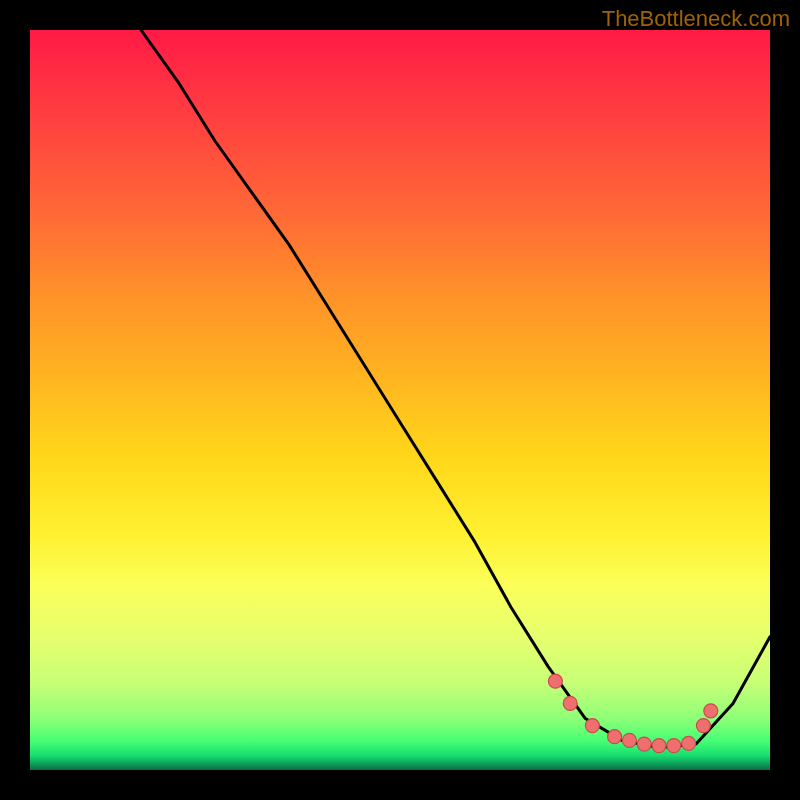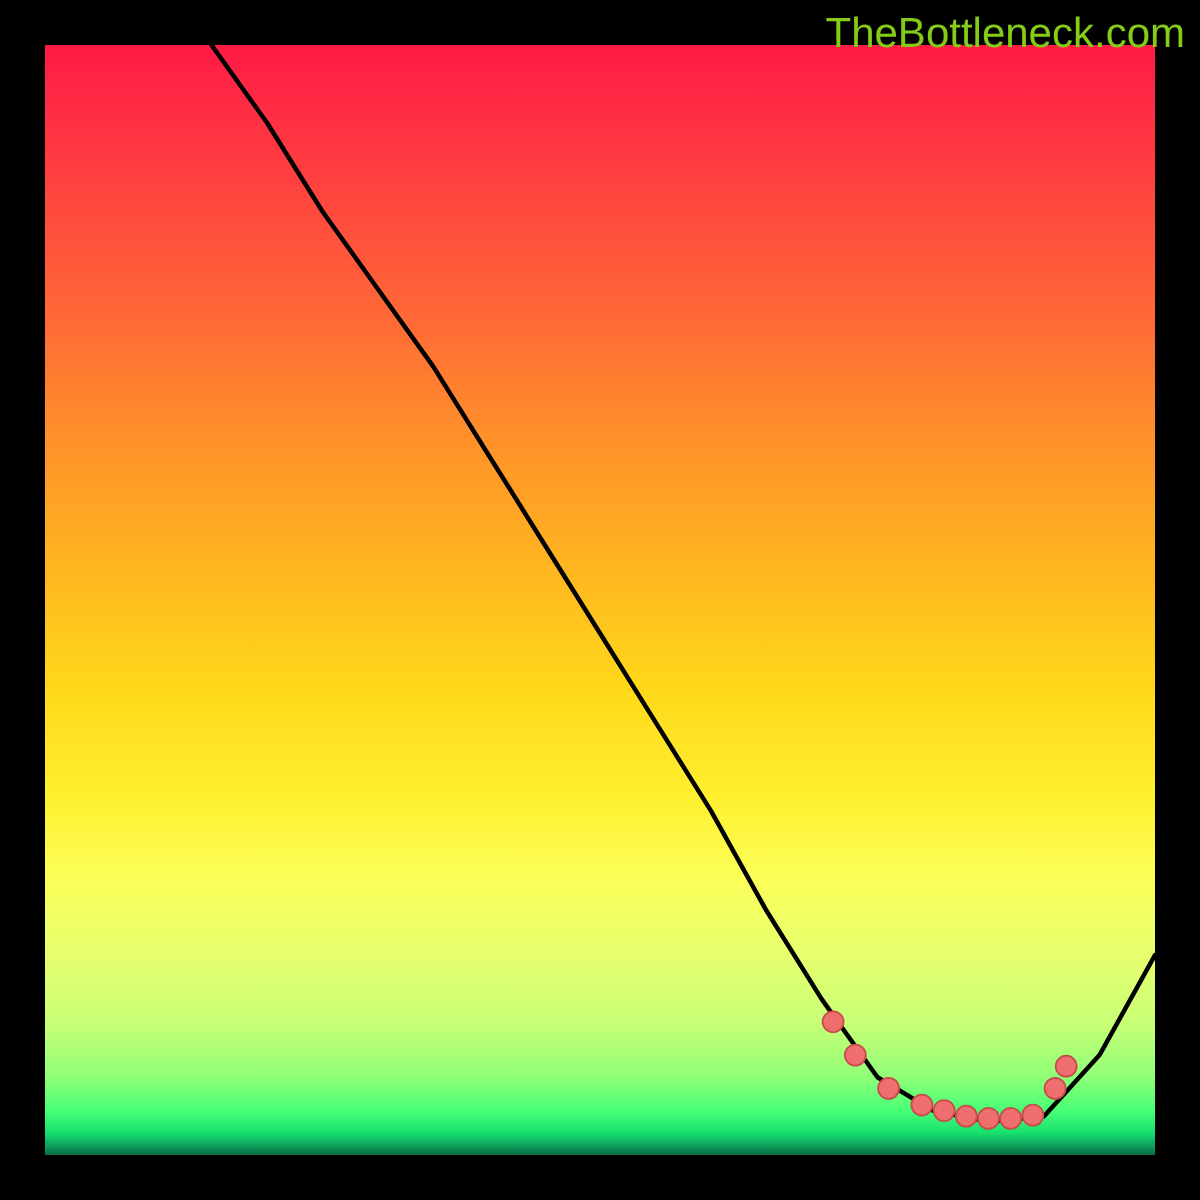--- a/index.html
+++ b/index.html
@@ -34,22 +34,22 @@
       #47ff75 96%,
       #18e06f 98%,
       #0fa85f 99%,
       #0a6d44 100%
     );
   }
   .watermark {
     position: absolute;
     top: 6px;
     right: 10px;
-    color: #84cc16;
-    font-size: 28px;
+    color: #a16207;
+    font-size: 22px;
     font-weight: 400;
     z-index: 5;
   }
   svg.curve {
     position: absolute;
     left: 0; top: 0;
     width: 740px;
     height: 740px;
     z-index: 3;
   }

